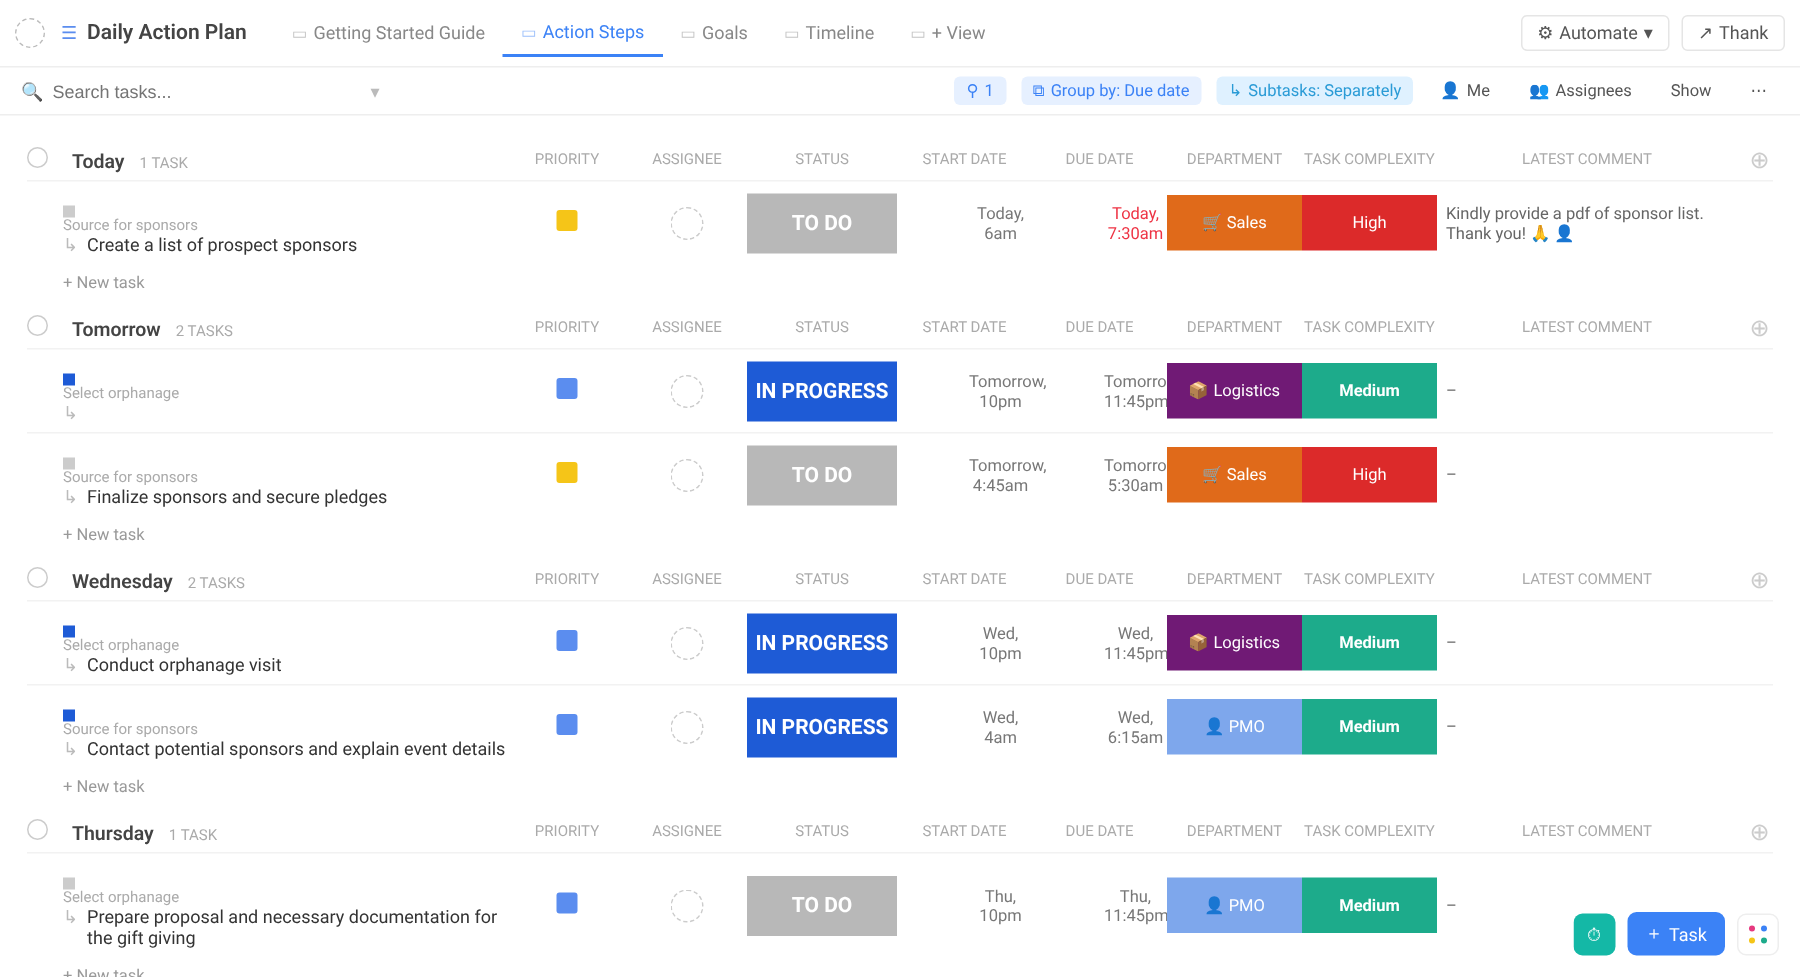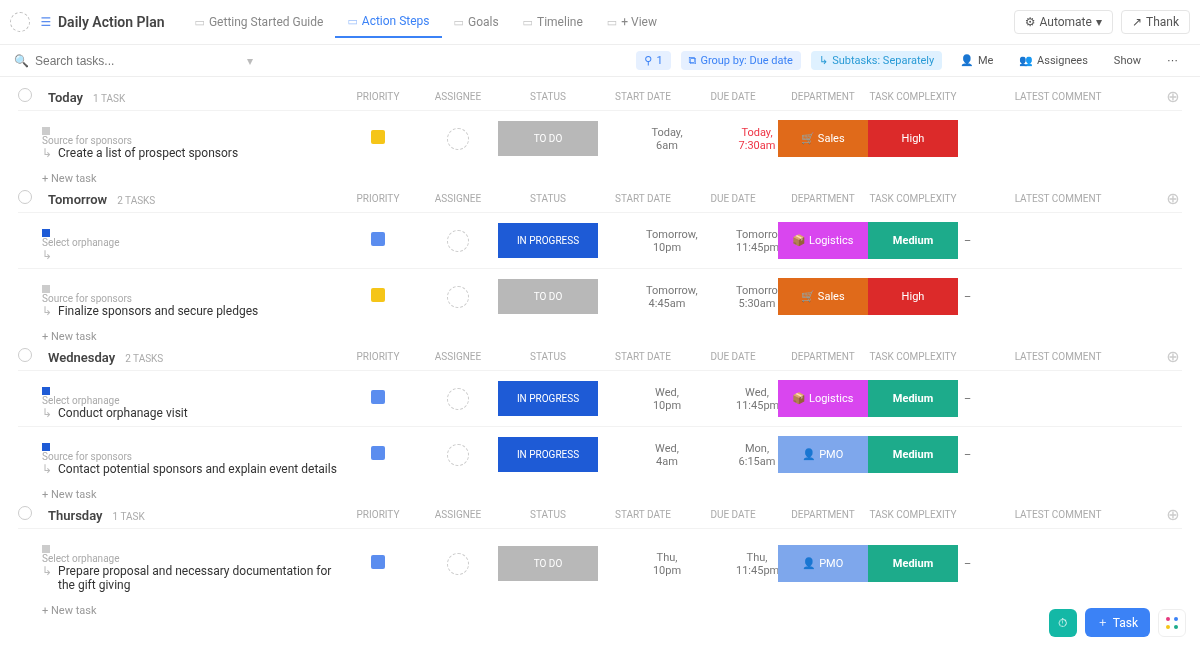--- a/index.html
+++ b/index.html
@@ -14,45 +14,45 @@
 .tab .tabicon { opacity: .5; font-size:11px;}
 .rightbtns { display: flex; gap: 8px; align-items:center;}
 .btn { display: flex; align-items: center; gap: 4px; padding: 4px 10px; border: 1px solid #e5e5e5; border-radius: 4px; color: #555; cursor: pointer; font-size:12px;}
 .filterbar { display:flex; align-items:center; padding: 6px 14px; border-bottom:1px solid #eee; gap:10px;}
 .searchwrap { display:flex; align-items:center; color:#aaa; gap:6px; flex:1;}
 .searchwrap input { border:none; outline:none; font-size:12px; color:#666; width:200px;}
 .pill { padding: 3px 8px; border-radius: 4px; font-size: 11px; display:flex; align-items:center; gap:4px; color:#555; cursor:pointer;}
 .pill.blue { background: #e6f0ff; color:#3b82f6;}
 .pill.lblue { background: #dff1ff; color:#2a9bd6;}
 .content { padding: 6px 18px 80px 18px; }
-.group { }
+.group { margin-top: 10px; }
 .group-header { display:grid; grid-template-columns: 320px 80px 80px 100px 90px 90px 90px 90px 200px 30px; align-items:center; font-size:10px; color:#aaa; padding:4px 0;}
 .group-header .gname { display:flex; align-items:baseline; gap:10px;}
 .gname .day { color:#444; font-size:13px; font-weight:600;}
 .gname .count { color:#aaa; font-size:10px;}
 .ghcol { text-align:center;}
 .task { display:grid; grid-template-columns: 320px 80px 80px 100px 90px 90px 90px 90px 200px 30px; align-items:center; border-top:1px solid #f2f2f2; background:#fff;}
 .tname { padding:6px 0 6px 24px;}
 .tname .parent { color:#aaa; font-size:10px;}
 .tname .nm { color:#333; font-size:12px; display:flex; align-items:flex-start; gap:6px;}
 .tname .nm .sub { color:#bbb;}
 .flag { text-align:center;}
 .flag span { width:14px; height:14px; display:inline-block; border-radius:2px;}
 .avatar { display:flex; justify-content:center;}
 .avatar .a { width:22px; height:22px; border:1px dashed #ccc; border-radius:50%;}
 .status { text-align:center;}
-.status .s { display:inline-block; width:100%; padding:12px 0; color:#fff; font-size:10px; font-weight:400;}
+.status .s { display:inline-block; width:100%; padding:12px 0; color:#fff; font-size:14px; font-weight:700;}
 .s.todo { background:#b8b8b8;}
 .s.prog { background:#1e5bd6;}
 .dt { text-align:center; color:#777; font-size:11px;padding-left:48px;}
 .dt.red { color:#e34;}
 .dept { text-align:center;}
 .dept .d { display:inline-block; width:100%; padding:12px 0; color:#fff; font-size:11px;}
 .d.sales { background:#e06a1a;}
-.d.log { background:#d946ef;}
+.d.log { background:#701a75;}
 .d.pmo { background:#7ea7ec;}
 .cx { text-align:center;}
 .cx .c { display:inline-block; width:100%; padding:12px 0; color:#fff; font-size:11px;}
 .c.high { background:#dc2a2a;}
 .c.med { background:#1dab8b;font-weight:bold;}
 .comment { font-size:11px; color:#666; padding:0 6px;}
 .plus { text-align:center; color:#ccc; font-size:16px;}
 .newtask { color:#999; font-size:11px; padding:6px 0 0 24px; cursor:pointer;}
 .fab-area { position:fixed; bottom:14px; right:14px; display:flex; gap:8px; align-items:center;}
 .fab { padding:6px 12px; border-radius:6px; background:#3b82f6; color:#fff; font-size:12px; display:flex; align-items:center; gap:4px; cursor:pointer;}
@@ -140,20 +140,21 @@
           </div></div>
         <div class="flag"><span style="background:#f5c518"></span></div>
         <div class="avatar">
           <div class="a"></div>
         </div>
         <div class="status"><span class="s todo">TO DO</span></div>
         <div class="dt">Today, 6am</div>
         <div class="dt red">Today, 7:30am</div>
         <div class="dept"><span class="d sales">🛒 Sales</span></div>
         <div class="cx"><span class="c high">High</span></div>
+        <div class="comment">Kindly provide a pdf of sponsor list. Thank you! 🙏 👤</div>
         <div></div>
       </div>
       <div class="newtask">+ New task</div>
     </div>
     <div class="group">
       <div class="group-header">
         <div class="gname">
           <span class="gcircle"></span>
           <span class="day">Tomorrow</span>
           <span class="count">2 TASKS</span>
@@ -241,21 +242,21 @@
         <div class="tname"><span class="sq blue"></span><div class="parent">Source for sponsors</div><div class="nm">
             <span class="sub">↳</span>
             <span>Contact potential sponsors and explain event details</span>
           </div></div>
         <div class="flag"><span style="background:#5b8def"></span></div>
         <div class="avatar">
           <div class="a"></div>
         </div>
         <div class="status"><span class="s prog">IN PROGRESS</span></div>
         <div class="dt">Wed, 4am</div>
-        <div class="dt">Mon, 6:15am</div>
+        <div class="dt">Wed, 6:15am</div>
         <div class="dept"><span class="d pmo">👤 PMO</span></div>
         <div class="cx"><span class="c med">Medium</span></div>
         <div class="comment">–</div>
         <div></div>
       </div>
       <div class="newtask">+ New task</div>
     </div>
     <div class="group">
       <div class="group-header">
         <div class="gname">

